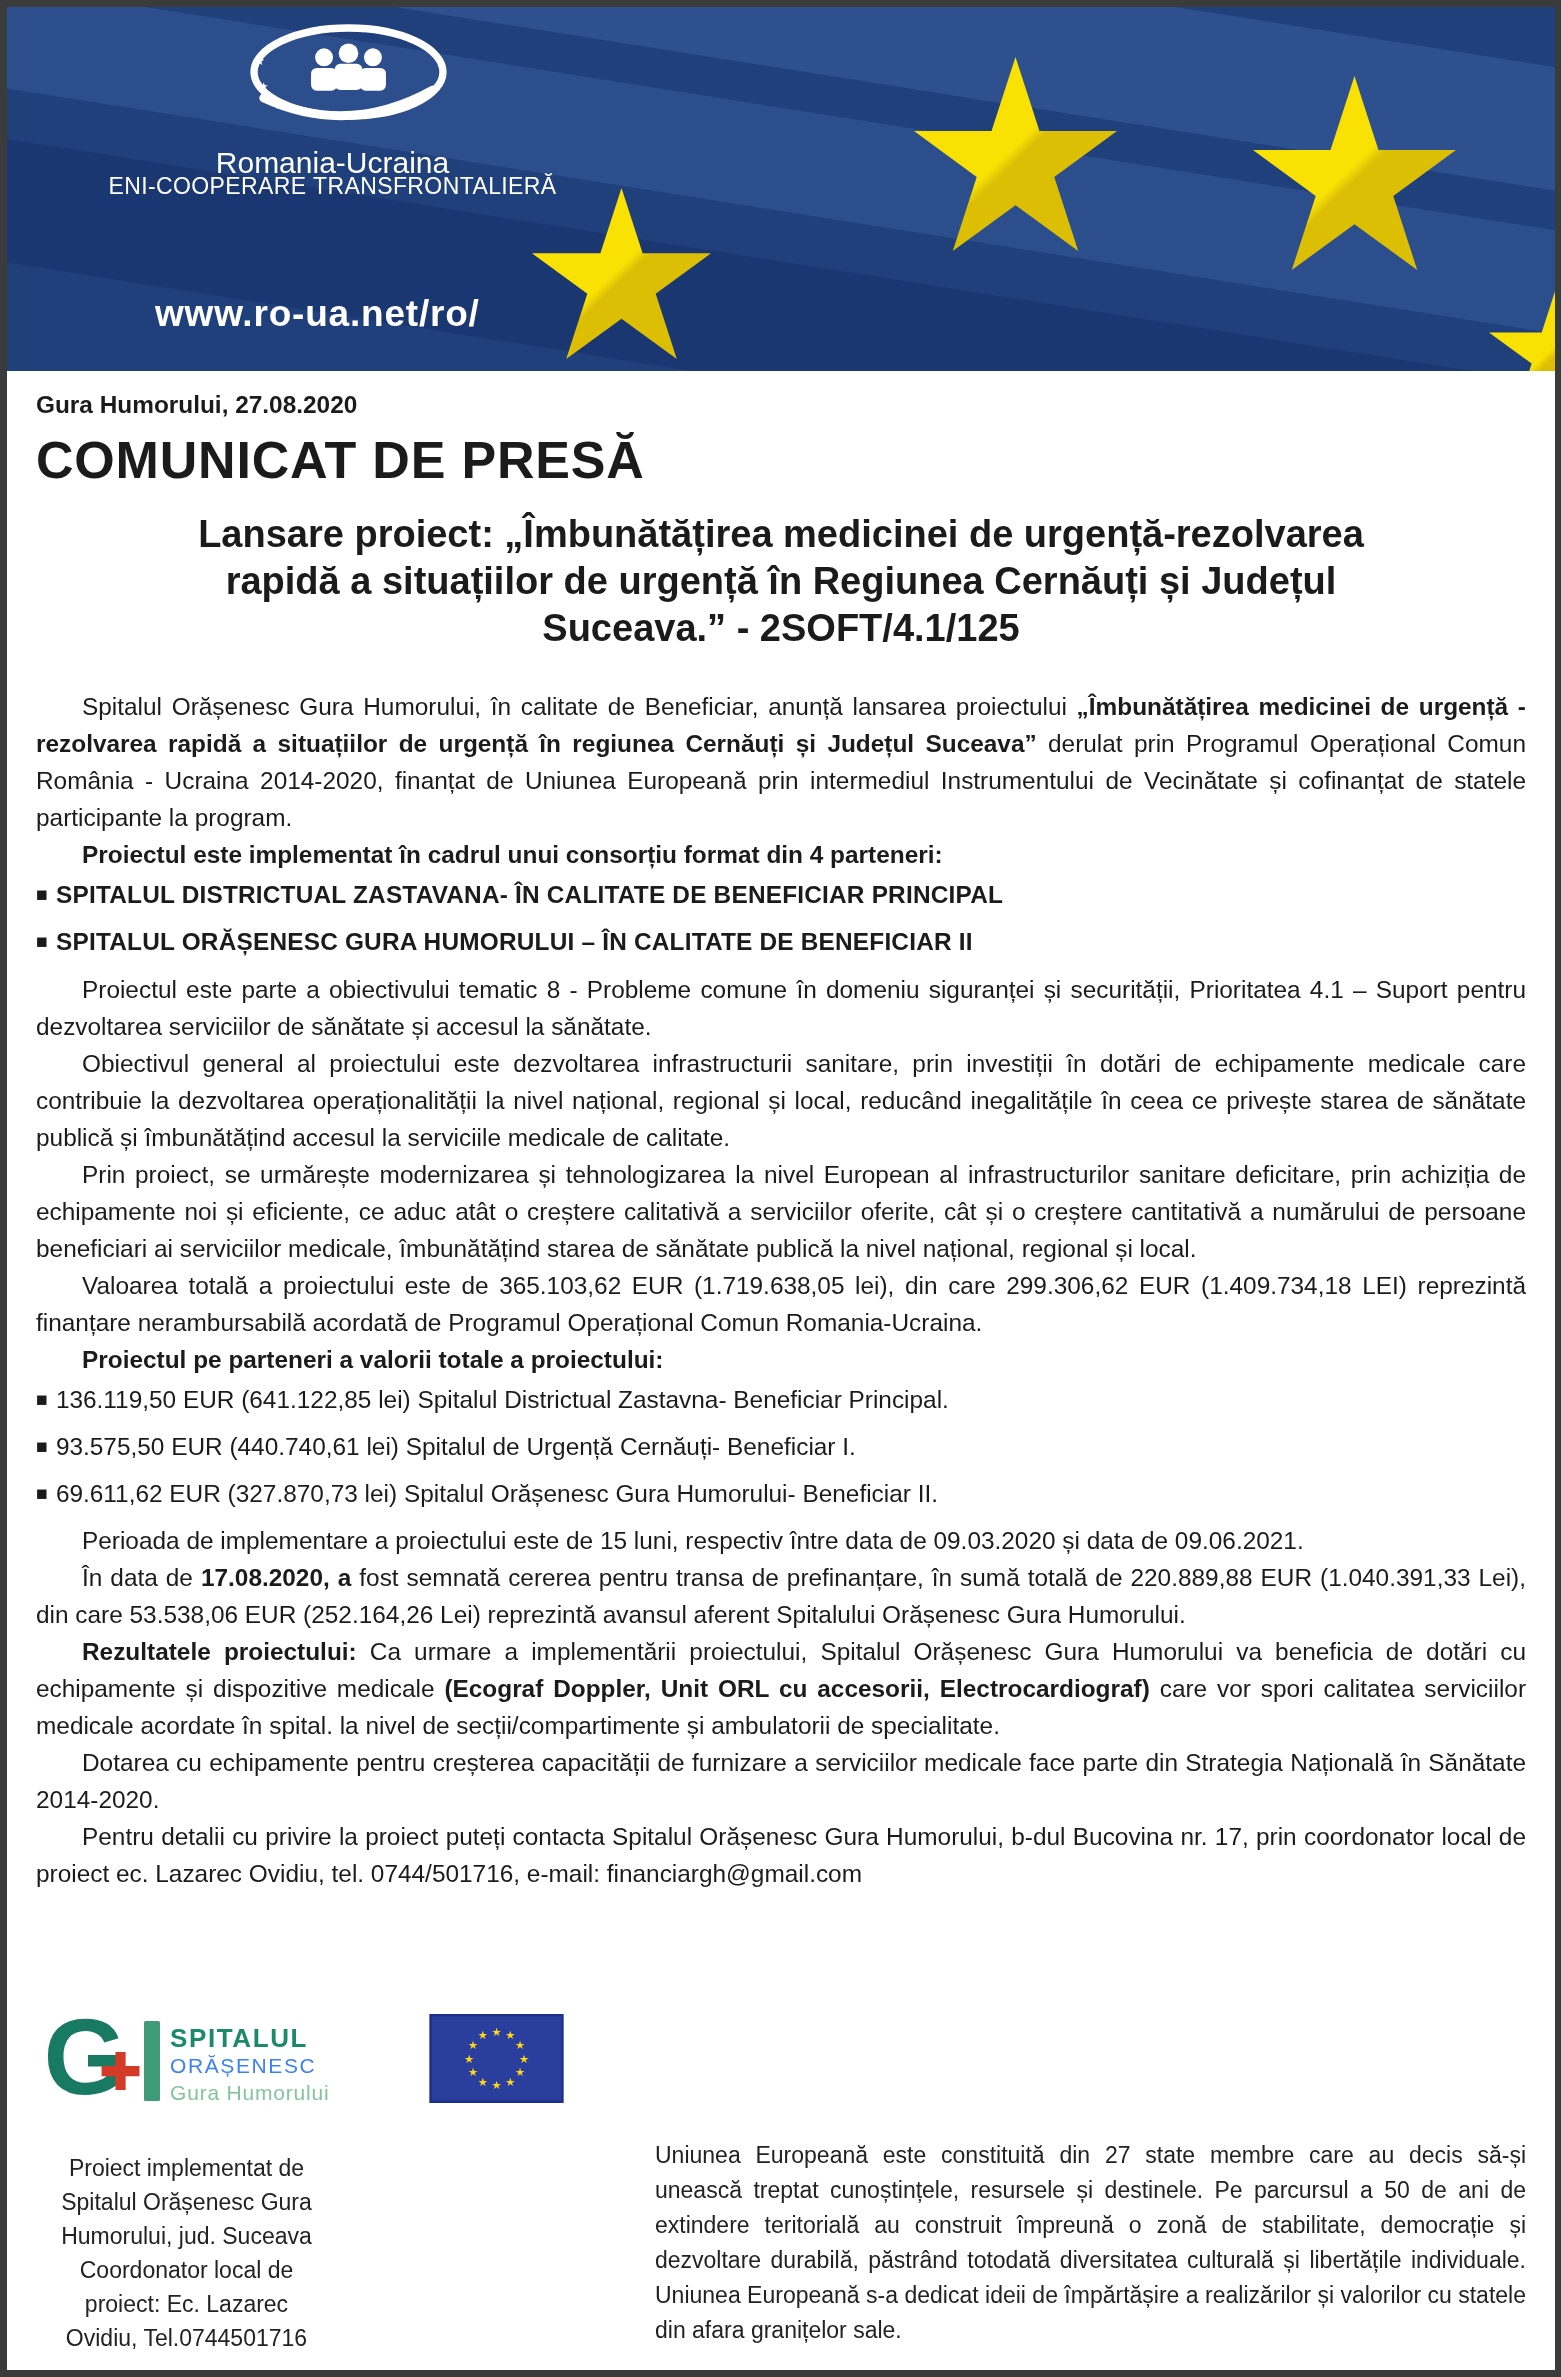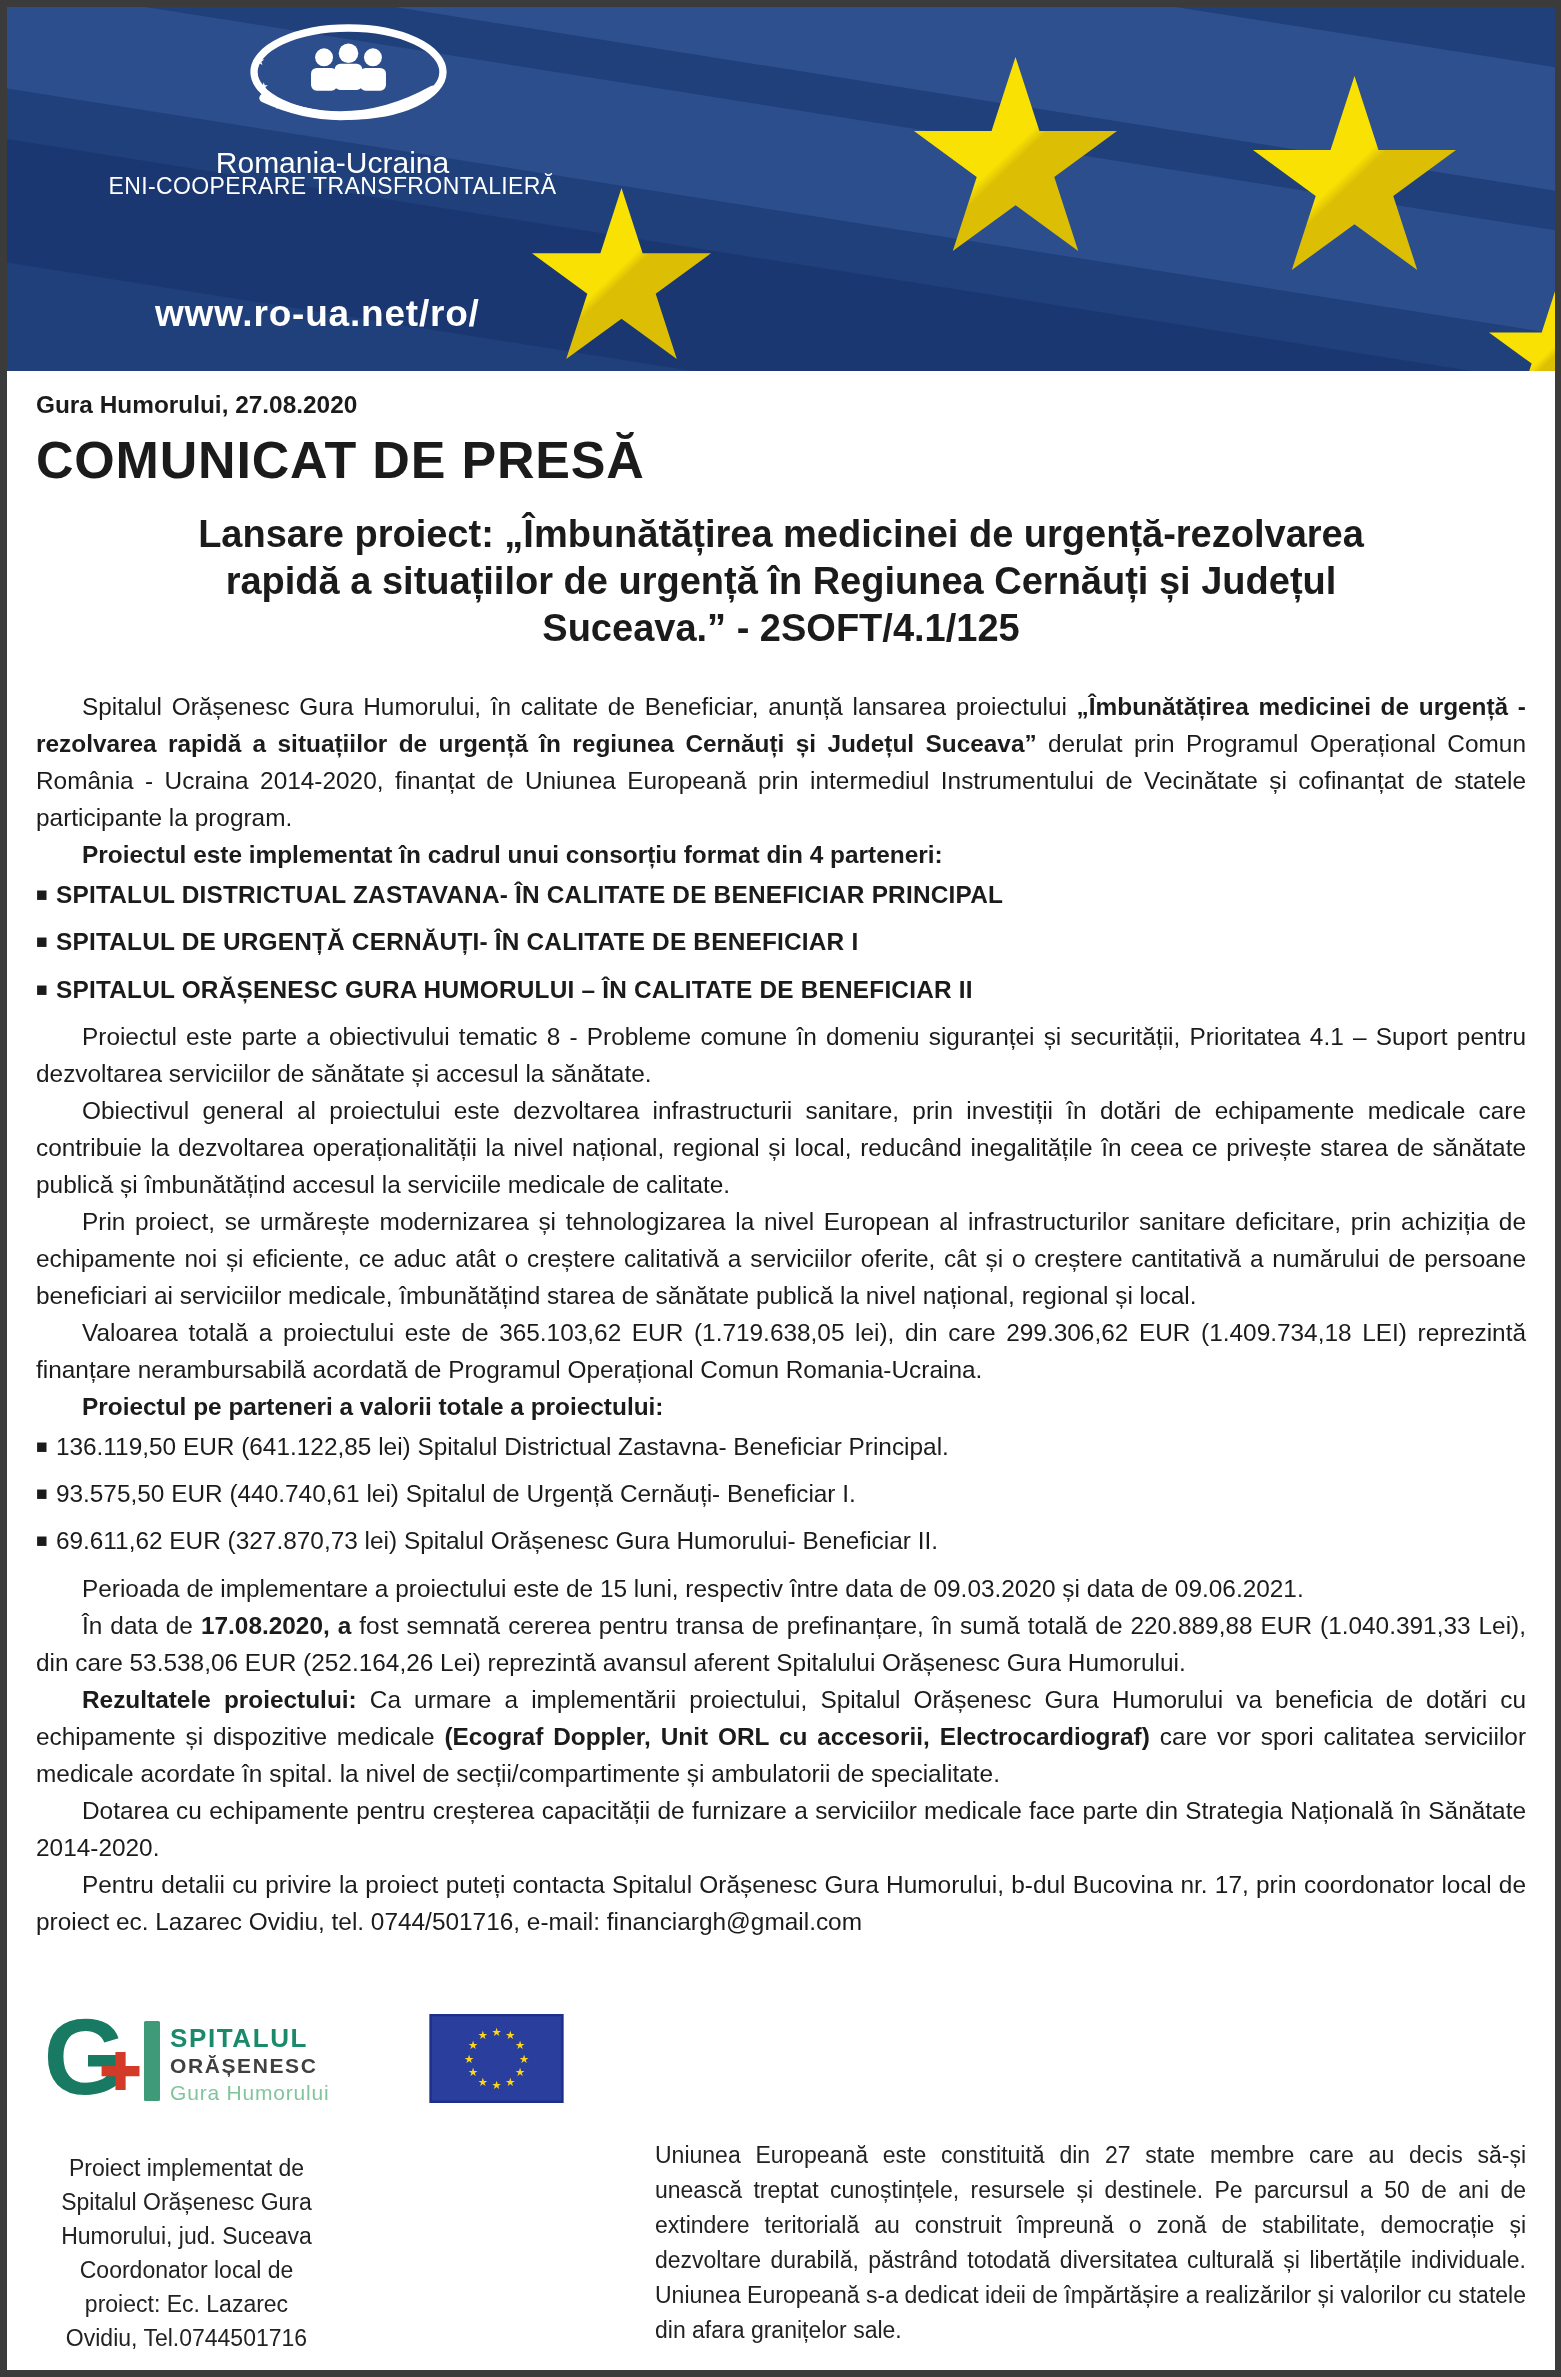--- a/index.html
+++ b/index.html
@@ -76,21 +76,21 @@
 
   .hlogo { display:flex; align-items:flex-start; justify-content:center; height:124px; position:relative; }
   .hlogo-g {
     font-size:107px; line-height:96px; font-weight:bold; color:#187a62;
     font-family:"Liberation Sans", sans-serif;
   }
   .hlogo-cross { position:relative; margin-left:-28px; margin-top:33px; font-size:52px; color:#d43a28; z-index:2; }
   .hlogo-hbar { width:16.3px; height:80px; background:#3f9a7a; margin:11.4px 0 0 1.6px; border-radius:1.6px; }
   .hlogo-textstack { margin-left:9.8px; text-align:left; padding-top:14.6px; }
   .hlogo-t1 { font-size:26px; font-weight:bold; color:#1b8a6b; letter-spacing:1.6px; line-height:29px; }
-  .hlogo-t2 { font-size:21px; font-weight:bold; color:#404040; letter-spacing:1.6px; line-height:26px; }
+  .hlogo-t2 { font-size:21px; font-weight:normal; color:#3b82f6; letter-spacing:1.6px; line-height:26px; }
   .hlogo-t3 { font-size:21px; color:#82c49c; letter-spacing:0.8px; line-height:28px; }
 
   .euflag { display:inline-block; margin-top:4.9px; }
 </style>
 </head>
 <body>
 
 <div class="page">
 
   <div class="header">
@@ -127,21 +127,20 @@
     <h1 class="title">COMUNICAT DE PRESĂ</h1>
     <h2 class="subtitle">Lansare proiect: „Îmbunătățirea medicinei de urgență-rezolvarea rapidă a situațiilor de urgență în Regiunea Cernăuți și Județul Suceava.” - 2SOFT/4.1/125</h2>
 
     <div class="bodytext">
       <p class="para"><span>Spitalul Orășenesc Gura Humorului, în calitate de Beneficiar, anunță lansarea proiectului </span><b>„Îmbunătățirea medicinei de urgență - rezolvarea rapidă a situațiilor de urgență în regiunea Cernăuți și Județul Suceava”</b><span> derulat prin Programul Operațional Comun România - Ucraina 2014-2020, finanțat de Uniunea Europeană prin intermediul Instrumentului de Vecinătate și cofinanțat de statele participante la program.</span></p>
 
       <p class="para bold">Proiectul este implementat în cadrul unui consorțiu format din 4 parteneri:</p>
 
       <div class="blist">
         <div class="bitem partner"><span class="sq">■</span><span>SPITALUL DISTRICTUAL ZASTAVANA- ÎN CALITATE DE BENEFICIAR PRINCIPAL</span></div>
-        <div class="bitem partner"><span class="sq">■</span><span>SPITALUL DE URGENȚĂ CERNĂUȚI- ÎN CALITATE DE BENEFICIAR I</span></div>
         <div class="bitem partner"><span class="sq">■</span><span>SPITALUL ORĂȘENESC GURA HUMORULUI – ÎN CALITATE DE BENEFICIAR II</span></div>
       </div>
 
       <p class="para">Proiectul este parte a obiectivului tematic 8 - Probleme comune în domeniu siguranței și securității, Prioritatea 4.1 – Suport pentru dezvoltarea serviciilor de sănătate și accesul la sănătate.</p>
       <p class="para">Obiectivul general al proiectului este dezvoltarea infrastructurii sanitare, prin investiții în dotări de echipamente medicale care contribuie la dezvoltarea operaționalității la nivel național, regional și local, reducând inegalitățile în ceea ce privește starea de sănătate publică și îmbunătățind accesul la serviciile medicale de calitate.</p>
       <p class="para">Prin proiect, se urmărește modernizarea și tehnologizarea la nivel European al infrastructurilor sanitare deficitare, prin achiziția de echipamente noi și eficiente, ce aduc atât o creștere calitativă a serviciilor oferite, cât și o creștere cantitativă a numărului de persoane beneficiari ai serviciilor medicale, îmbunătățind starea de sănătate publică la nivel național, regional și local.</p>
       <p class="para">Valoarea totală a proiectului este de 365.103,62 EUR (1.719.638,05 lei), din care 299.306,62 EUR (1.409.734,18 LEI) reprezintă finanțare nerambursabilă acordată de Programul Operațional Comun Romania-Ucraina.</p>
 
       <p class="para bold">Proiectul pe parteneri a valorii totale a proiectului:</p>
 

